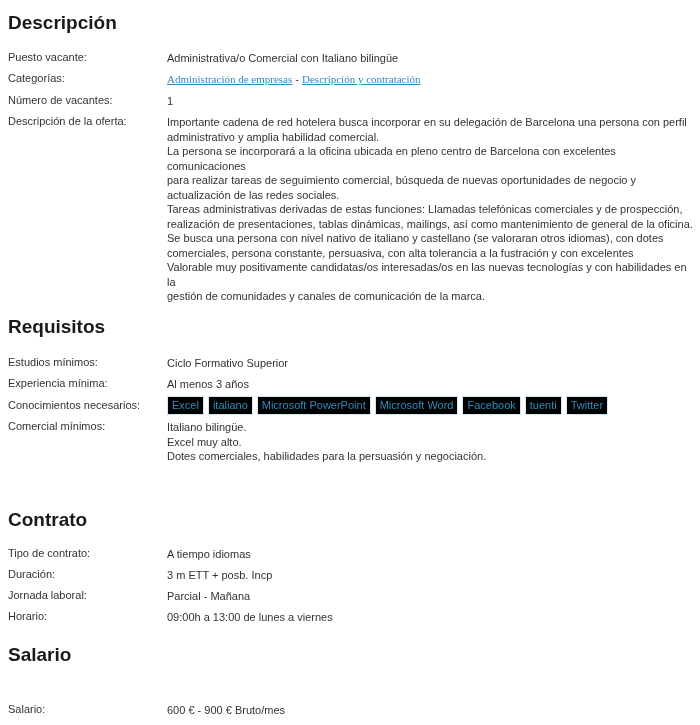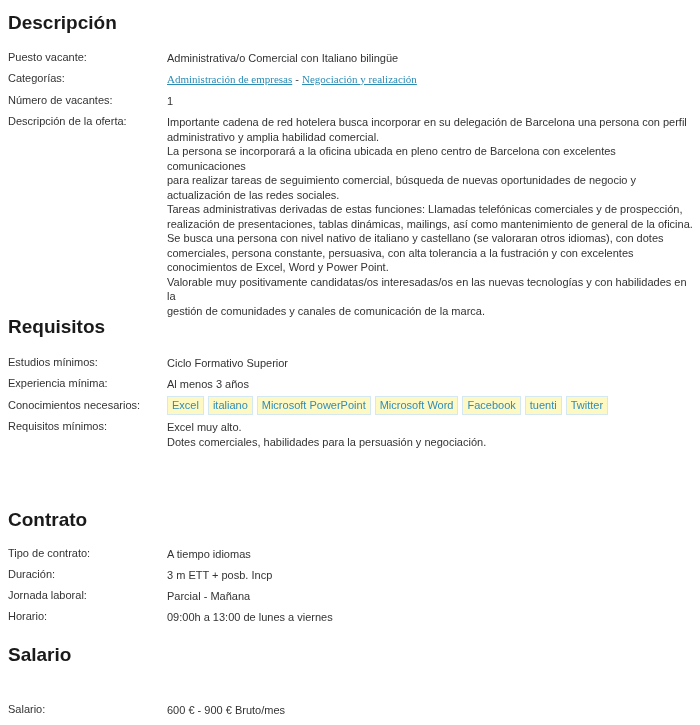--- a/index.html
+++ b/index.html
@@ -16,61 +16,60 @@
     margin: 0;
   }
   .row { position: absolute; left: 0; width: 700px; }
   .label { position: absolute; left: 8px; color: #333; }
   .value { position: absolute; left: 167px; width: 530px; color: #333; line-height: 14.5px; }
   .value .line { display: block; }
   a.cat-link { color: #2a8bb5; text-decoration: underline; font-family: Liberation Serif, serif; }
   .sep { color: #444; }
   .tags { position: absolute; left: 167px; top: -3px; display: flex; gap: 4px; }
   .tag {
-    background: #fef9c3; border: 1px solid #d3e8f2;
+    background: #000000; border: 1px solid #d3e8f2;
     color: #2f8cbb; padding: 2px 4px; font-size: 11px; line-height: 13px;
     cursor: pointer;
   }
 </style>
 </head>
 <body>
 
 <div class="section" style="top:0;">
   <h2 class="section-title" style="top:12px;">Descripción</h2>
 
   <div class="row" style="top:51px;">
     <span class="label">Puesto vacante:</span>
     <span class="value">Administrativa/o Comercial con Italiano bilingüe</span>
   </div>
 
   <div class="row" style="top:72px;">
     <span class="label">Categorías:</span>
     <span class="value">
-      <a class="cat-link" href="#">Administración de empresas</a><span class="sep"> - </span><a class="cat-link" href="#">Negociación y realización</a>
+      <a class="cat-link" href="#">Administración de empresas</a><span class="sep"> - </span><a class="cat-link" href="#">Descripción y contratación</a>
     </span>
   </div>
 
   <div class="row" style="top:94px;">
     <span class="label">Número de vacantes:</span>
     <span class="value">1</span>
   </div>
 
   <div class="row" style="top:115px;">
     <span class="label">Descripción de la oferta:</span>
     <span class="value">
       <span class="line">Importante cadena de red hotelera busca incorporar en su delegación de Barcelona una persona con perfil</span>
       <span class="line">administrativo y amplia habilidad comercial.</span>
       <span class="line">La persona se incorporará a la oficina ubicada en pleno centro de Barcelona con excelentes comunicaciones</span>
       <span class="line">para realizar tareas de seguimiento comercial, búsqueda de nuevas oportunidades de negocio y</span>
       <span class="line">actualización de las redes sociales.</span>
       <span class="line">Tareas administrativas derivadas de estas funciones: Llamadas telefónicas comerciales y de prospección,</span>
       <span class="line">realización de presentaciones, tablas dinámicas, mailings, así como mantenimiento de general de la oficina.</span>
       <span class="line">Se busca una persona con nivel nativo de italiano y castellano (se valoraran otros idiomas), con dotes</span>
       <span class="line">comerciales, persona constante, persuasiva, con alta tolerancia a la fustración y con excelentes</span>
-      <span class="line">conocimientos de Excel, Word y Power Point.</span>
       <span class="line">Valorable muy positivamente candidatas/os interesadas/os en las nuevas tecnologías y con habilidades en la</span>
       <span class="line">gestión de comunidades y canales de comunicación de la marca.</span>
     </span>
   </div>
 </div>
 
 <div class="section" style="top:0;">
   <h2 class="section-title" style="top:316px;">Requisitos</h2>
 
   <div class="row" style="top:356px;">
@@ -90,22 +89,23 @@
       <span class="tag">italiano</span>
       <span class="tag">Microsoft PowerPoint</span>
       <span class="tag">Microsoft Word</span>
       <span class="tag">Facebook</span>
       <span class="tag">tuenti</span>
       <span class="tag">Twitter</span>
     </div>
   </div>
 
   <div class="row" style="top:420px;">
-    <span class="label">Requisitos mínimos:</span>
+    <span class="label">Comercial mínimos:</span>
     <span class="value">
+      <span class="line">Italiano bilingüe.</span>
       <span class="line">Excel muy alto.</span>
       <span class="line">Dotes comerciales, habilidades para la persuasión y negociación.</span>
     </span>
   </div>
 </div>
 
 <div class="section" style="top:0;">
   <h2 class="section-title" style="top:509px;">Contrato</h2>
 
   <div class="row" style="top:547px;">

